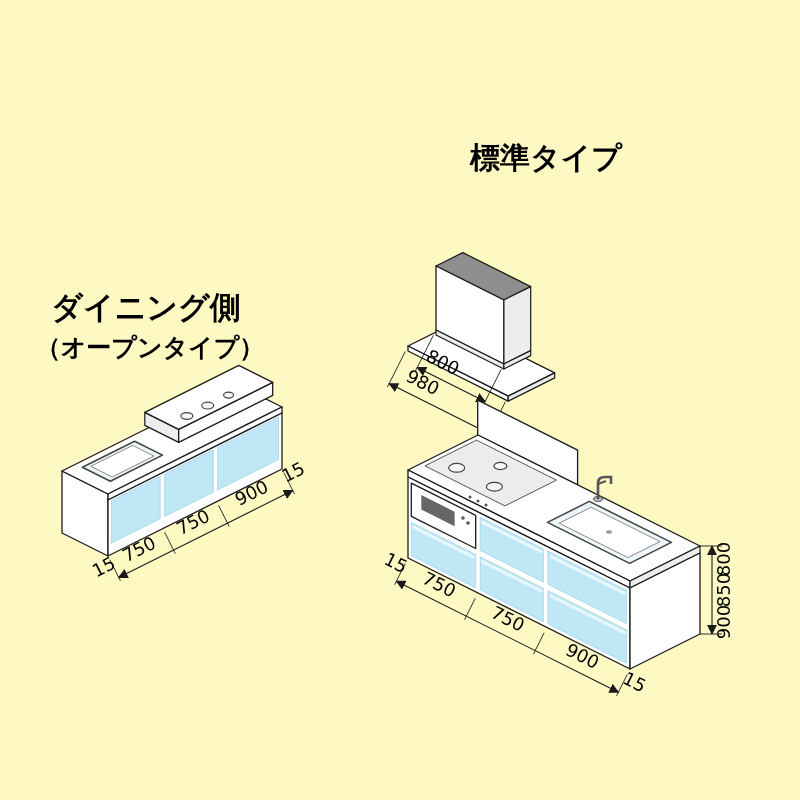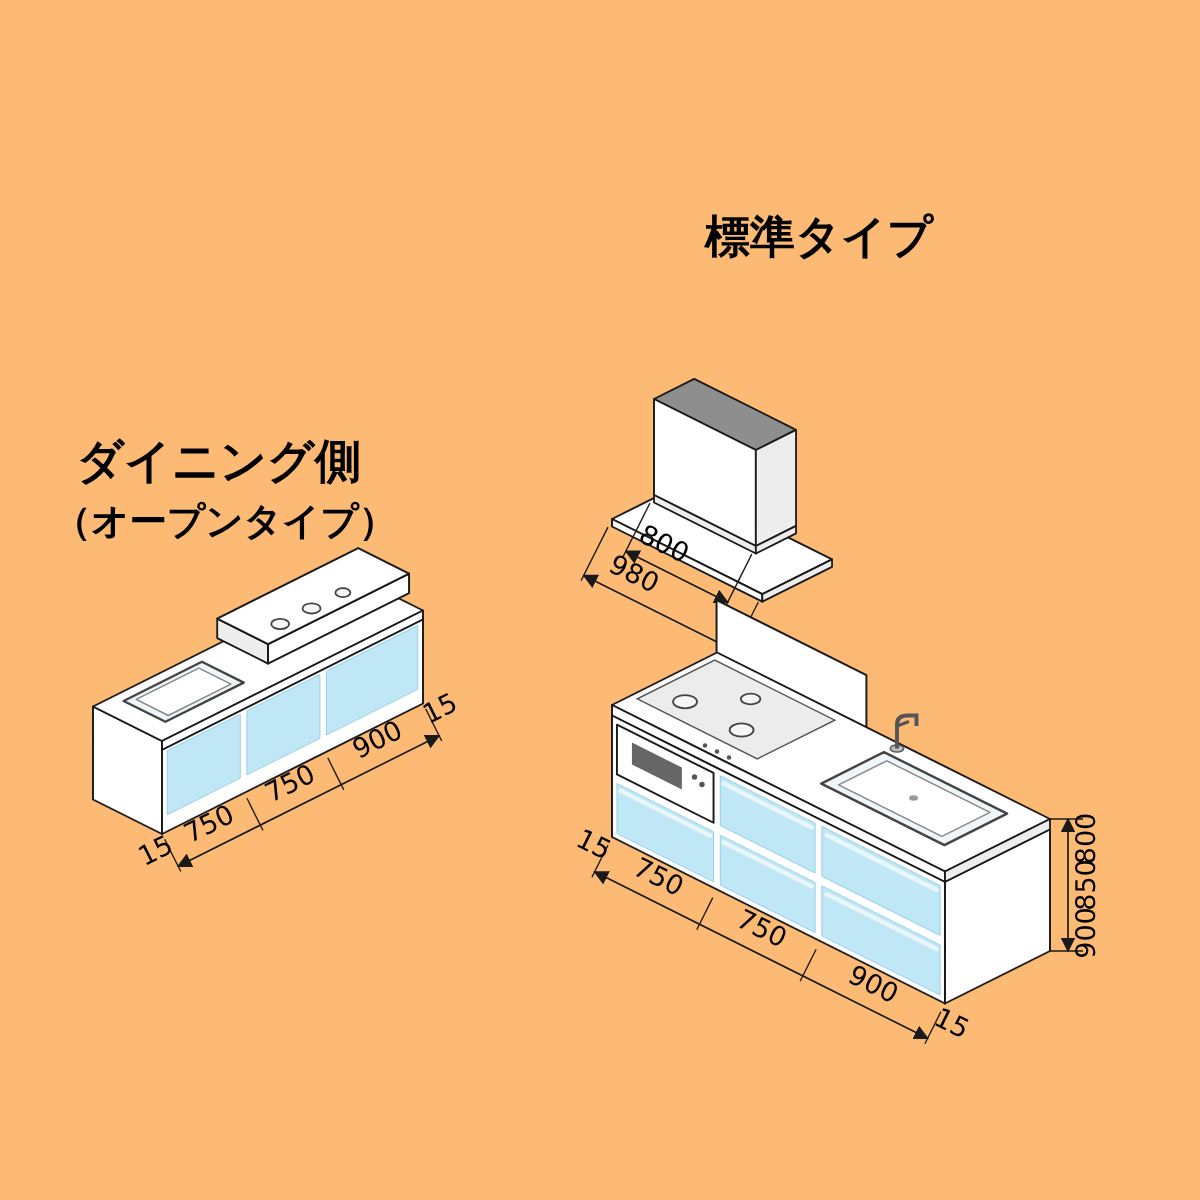--- a/index.html
+++ b/index.html
@@ -1,16 +1,16 @@
 <!DOCTYPE html>
 <html><head>
 <meta charset="utf-8">
 <style>
   html,body{margin:0;padding:0;background:#fff;}
-  .frame{position:relative;width:800px;height:800px;background:#fdba74;overflow:hidden;
+  .frame{position:relative;width:800px;height:800px;background:#fef9c3;overflow:hidden;
          font-family:"DejaVu Sans",sans-serif;}
   svg{display:block;}
   .outline{fill:#ffffff;stroke:#1a1a1a;stroke-width:1.3;stroke-linejoin:round;}
   .shade{fill:#ededed;stroke:#1a1a1a;stroke-width:1.2;stroke-linejoin:round;}
   .darktop{fill:#8e8e8e;stroke:#1a1a1a;stroke-width:1.2;stroke-linejoin:round;}
   .panel{fill:#bfe7f5;stroke:#8fcde4;stroke-width:0.6;}
   .handle{stroke:#e9f6fb;stroke-width:3;stroke-linecap:round;}
   .hob{fill:#ececec;stroke:#555;stroke-width:1;}
   .burner{fill:#f6f6f6;stroke:#444;stroke-width:1.2;}
   .sink-rim{fill:#eef6fa;stroke:#444;stroke-width:1.6;stroke-linejoin:round;}

